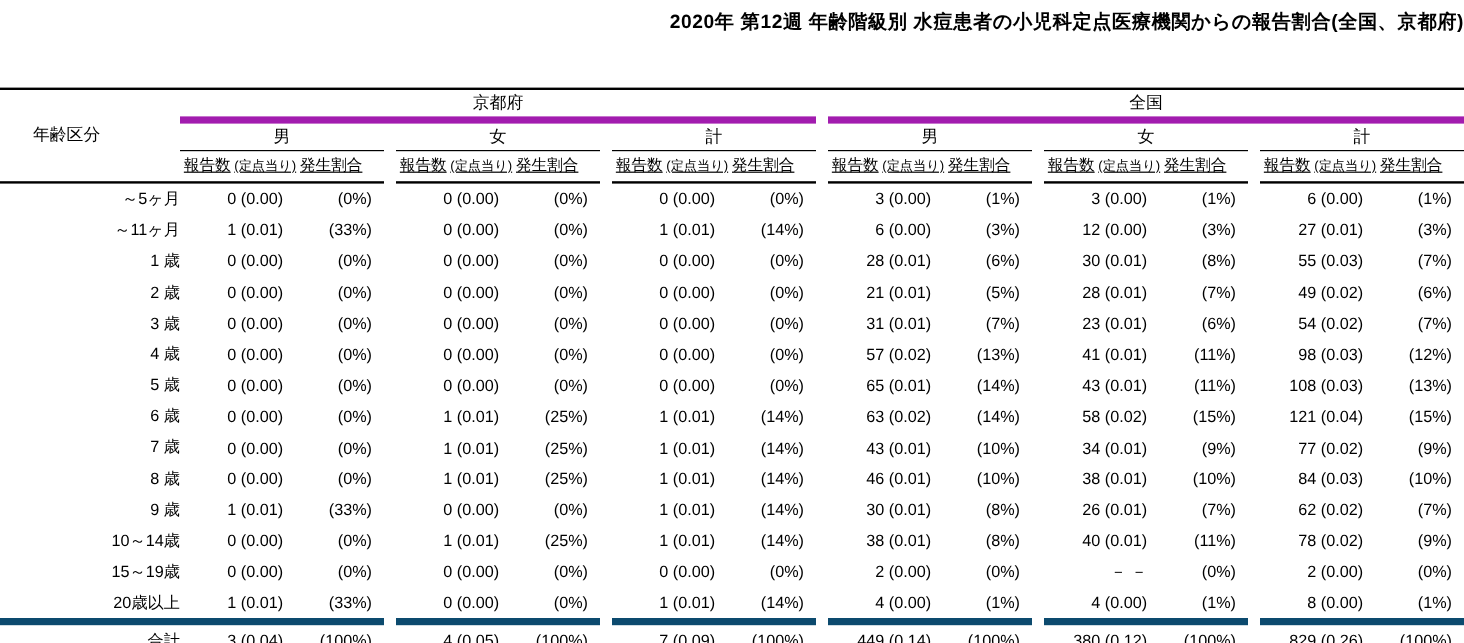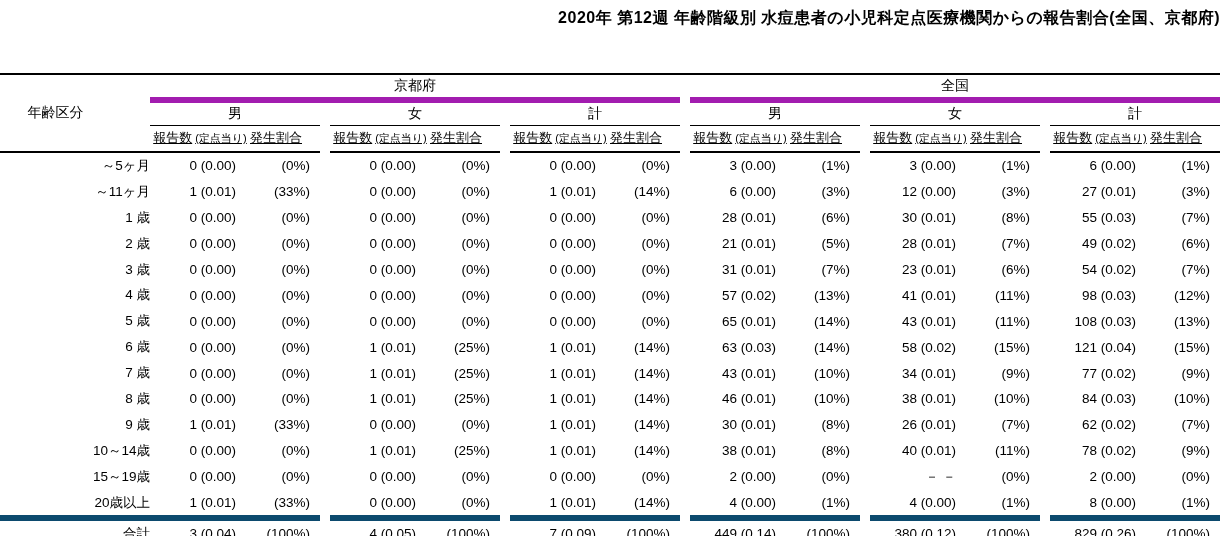--- a/index.html
+++ b/index.html
@@ -263,21 +263,21 @@
         <td class="age">6 歳</td>
         <td class="count">0 (0.00)</td>
         <td class="rate">(0%)</td>
         <td class="sp"></td>
         <td class="count">1 (0.01)</td>
         <td class="rate">(25%)</td>
         <td class="sp"></td>
         <td class="count">1 (0.01)</td>
         <td class="rate">(14%)</td>
         <td class="sp sp-mid"></td>
-        <td class="count">63 (0.03)</td>
+        <td class="count">63 (0.02)</td>
         <td class="rate">(14%)</td>
         <td class="sp"></td>
         <td class="count">58 (0.02)</td>
         <td class="rate">(15%)</td>
         <td class="sp"></td>
         <td class="count">121 (0.04)</td>
         <td class="rate">(15%)</td>
       </tr>
       <tr>
         <td class="age">7 歳</td>

